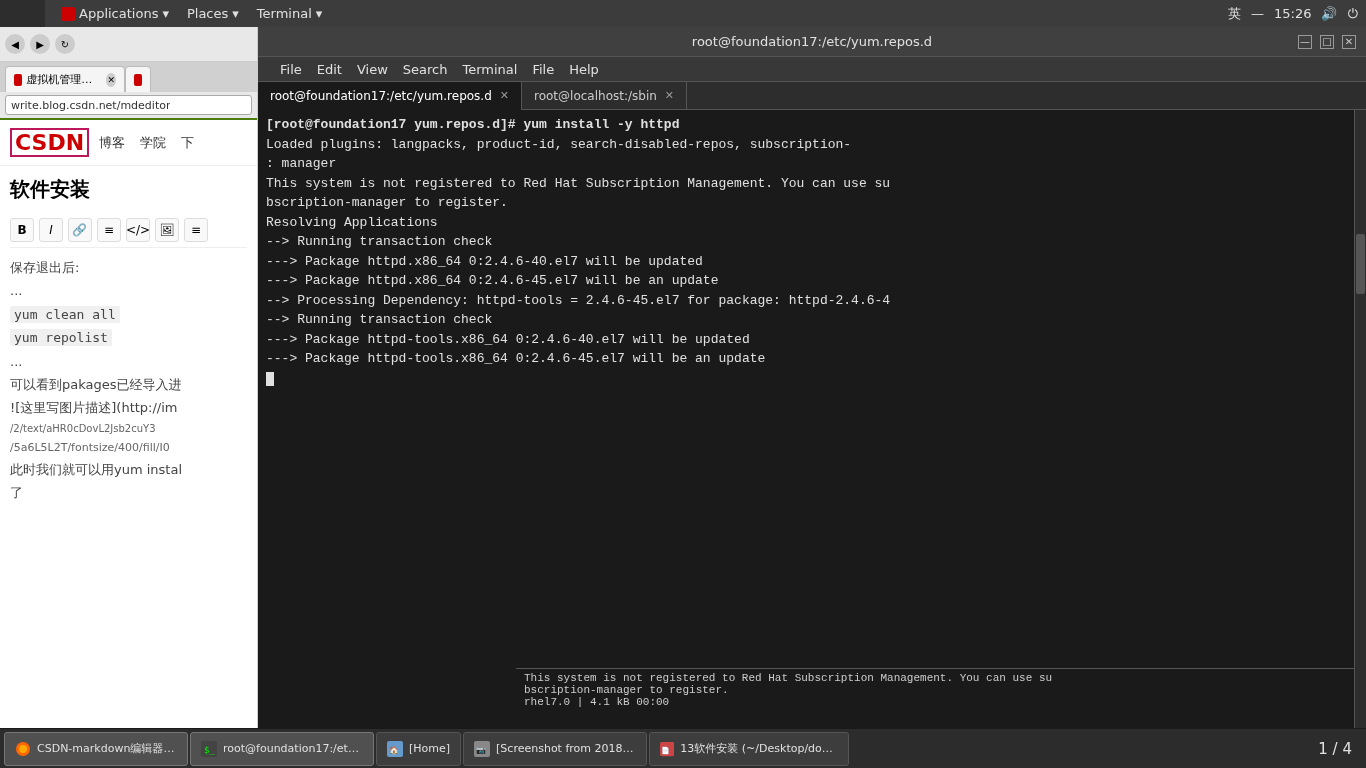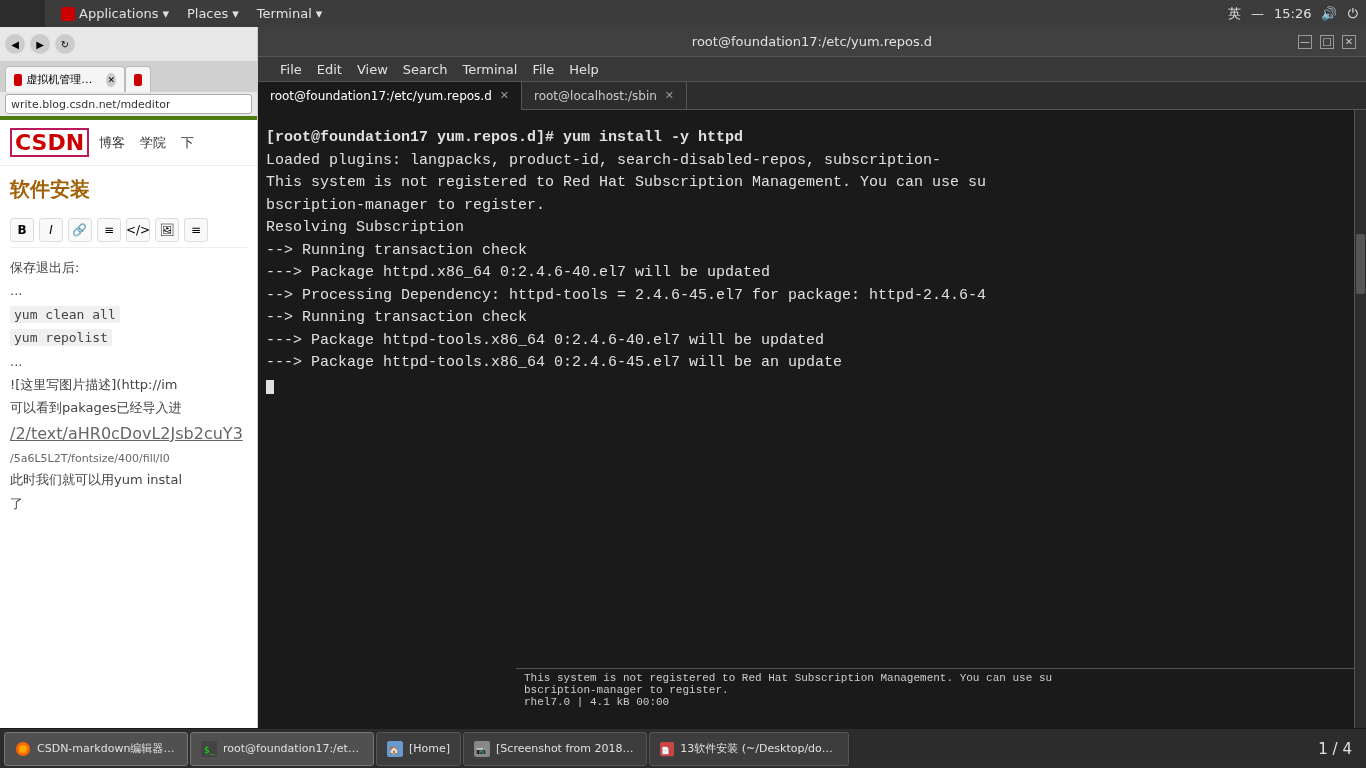--- a/index.html
+++ b/index.html
@@ -122,21 +122,21 @@
       cursor: pointer;
     }
     .browser-tab.active { background: #f5f5f5; }
     .browser-nav-bar {
       height: 28px;
       background: #e8e8e8;
       display: flex;
       align-items: center;
       padding: 0 5px;
       gap: 4px;
-      border-bottom: 4px solid #4d7c0f;
+      border-bottom: 2px solid #4d7c0f;
     }
     .nav-btn {
       width: 20px; height: 20px;
       background: #ccc;
       border-radius: 50%;
       display: flex; align-items: center; justify-content: center;
       font-size: 10px;
       cursor: pointer;
     }
     .url-bar {
@@ -167,21 +167,21 @@
     .csdn-logo {
       color: #cc0000;
       font-size: 22px;
       font-weight: bold;
       border: 2px solid #be185d;
       padding: 0 3px;
     }
     .csdn-nav { display: flex; gap: 15px; font-size: 13px; color: #333; }
     .csdn-nav span { cursor: pointer; }
     .csdn-content { padding: 10px; }
-    .article-title { font-size: 20px; font-weight: bold; color: #a16207; margin-bottom: 10px; }
+    .article-title { font-size: 20px; font-weight: bold; color: #000000; margin-bottom: 10px; }
     .editor-toolbar {
       display: flex; gap: 5px; padding: 5px 0;
       border-bottom: 1px solid #eee;
       margin-bottom: 8px;
     }
     .editor-btn {
       width: 24px; height: 24px;
       display: flex; align-items: center; justify-content: center;
       border: 1px solid #ddd;
       border-radius: 3px;
@@ -265,25 +265,24 @@
     .terminal-tab .tab-close {
       font-size: 11px;
       color: #999;
       cursor: pointer;
     }
     .terminal-content {
       flex: 1;
       background: #1a1a1a;
       color: #e0e0e0;
       font-family: 'Liberation Mono', 'Courier New', monospace;
-      font-size: 15px;
+      font-size: 13px;
       padding: 5px 8px;
       overflow: hidden;
       line-height: 1.5;
-      margin-top: 12px;
     }
     .terminal-content .cursor {
       display: inline-block;
       width: 8px;
       height: 14px;
       background: #e0e0e0;
       vertical-align: text-bottom;
     }
     .terminal-scrollbar {
       position: absolute;
@@ -395,23 +394,23 @@
           <div class="editor-btn">&lt;/&gt;</div>
           <div class="editor-btn">🖼</div>
           <div class="editor-btn">≡</div>
         </div>
         <div class="article-text">
           <div>保存退出后:</div>
           <div>...</div>
           <div><span class="code-inline">yum clean all</span></div>
           <div><span class="code-inline">yum repolist</span></div>
           <div>...</div>
+          <div>可以看到pakages已经导入进</div>
           <div>![这里写图片描述](http://im</div>
-          <div>可以看到pakages已经导入进</div>
-          <div style="font-size:16px;color:#666;text-decoration:underline;">/2/text/aHR0cDovL2Jsb2cuY3</div>
+          <div style="font-size:10px;color:#666;">/2/text/aHR0cDovL2Jsb2cuY3</div>
           <div style="font-size:11px;color:#666;">/5a6L5L2T/fontsize/400/fill/I0</div>
           <div>此时我们就可以用yum instal</div>
           <div>了</div>
         </div>
       </div>
     </div>
   </div>
 
   <div class="terminal-window">
     <div class="terminal-titlebar">
@@ -437,25 +436,27 @@
         <span class="tab-close">✕</span>
       </div>
       <div class="terminal-tab">
         <span>root@localhost:/sbin</span>
         <span class="tab-close">✕</span>
       </div>
     </div>
     <div class="terminal-content" id="terminal-content">
     <div style="color: rgb(224, 224, 224); font-weight: bold;">[root@foundation17 yum.repos.d]# yum install -y httpd</div>
         <div>Loaded plugins: langpacks, product-id, search-disabled-repos, subscription-</div>
+        <div>              : manager</div>
         <div>This system is not registered to Red Hat Subscription Management. You can use su</div>
         <div>bscription-manager to register.</div>
-        <div>Resolving Subscription</div>
+        <div>Resolving Applications</div>
         <div>--&gt; Running transaction check</div>
         <div>---&gt; Package httpd.x86_64 0:2.4.6-40.el7 will be updated</div>
+        <div>---&gt; Package httpd.x86_64 0:2.4.6-45.el7 will be an update</div>
         <div>--&gt; Processing Dependency: httpd-tools = 2.4.6-45.el7 for package: httpd-2.4.6-4</div>
         <div>--&gt; Running transaction check</div>
         <div>---&gt; Package httpd-tools.x86_64 0:2.4.6-40.el7 will be updated</div>
         <div>---&gt; Package httpd-tools.x86_64 0:2.4.6-45.el7 will be an update</div>
         <div><span class="cursor"></span></div>
       </div>
     <div class="bottom-preview" id="bottom-preview">
     <div>This system is not registered to Red Hat Subscription Management. You can use su</div>
         <div>bscription-manager to register.</div>
         <div>rhel7.0                                                        | 4.1 kB  00:00</div>

